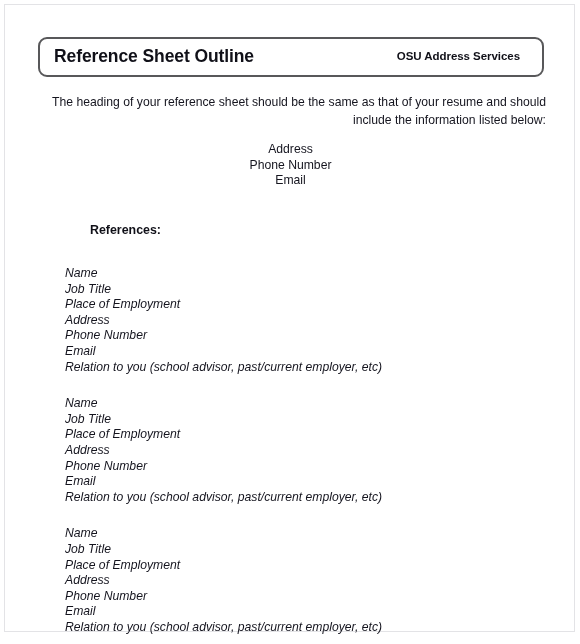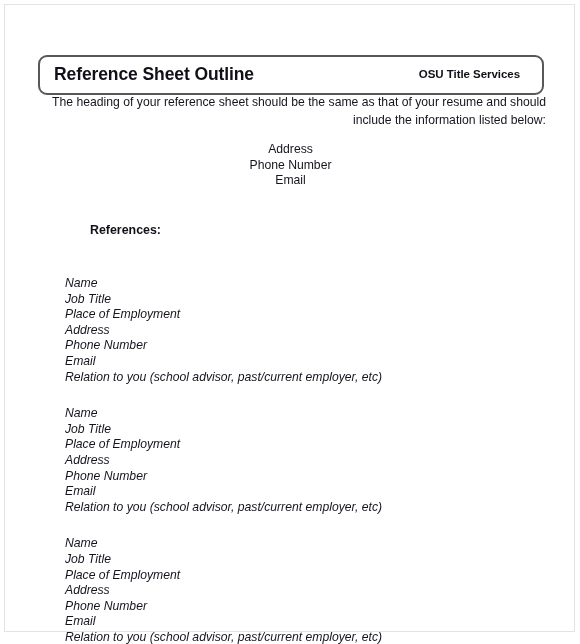--- a/index.html
+++ b/index.html
@@ -35,21 +35,20 @@
     width: 506px;
     height: 40px;
     border: 2px solid #58585a;
     border-radius: 9px;
     box-sizing: border-box;
     background: #ffffff;
     display: flex;
     align-items: center;
     justify-content: space-between;
     padding: 0 14px 0 14px;
-    margin-top: 18px;
   }
   #doc-title {
     font-size: 17.5px;
     font-weight: bold;
     letter-spacing: -0.1px;
     color: #101018;
     line-height: 1;
   }
   #org-name {
     font-size: 11.5px;
@@ -90,21 +89,21 @@
     position: absolute;
     left: 60px;
     top: 218px;
     width: 470px;
   }
   #references-label {
     font-size: 12.4px;
     font-weight: bold;
     color: #101018;
     line-height: 14px;
-    margin: 0 0 39px 0;
+    margin: 0 0 29px 0;
     padding-left: 25px;
   }
   .reference-block {
     margin-bottom: 21px;
   }
   .reference-block:last-child { margin-bottom: 0; }
   .ref-line {
     font-size: 12.2px;
     line-height: 15.6px;
     color: #15151f;
@@ -112,21 +111,21 @@
     font-style: italic;
   }
 </style>
 </head>
 <body>
 
 <div id="page-sheet">
 
   <div id="title-bar">
     <div id="doc-title">Reference Sheet Outline</div>
-    <div id="org-name">OSU Title Services</div>
+    <div id="org-name">OSU Address Services</div>
   </div>
 
   <div id="intro">The heading of your reference sheet should be the same as that of your resume and should include the information listed below:</div>
 
   <div id="heading-sample">
     <div class="hs-line">Address</div>
     <div class="hs-line">Phone Number</div>
     <div class="hs-line">Email</div>
   </div>
 

